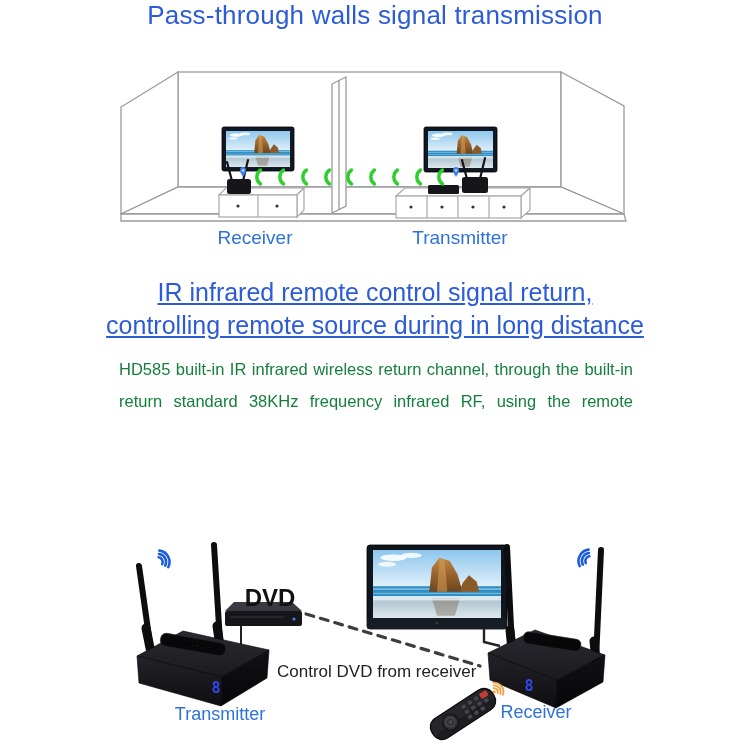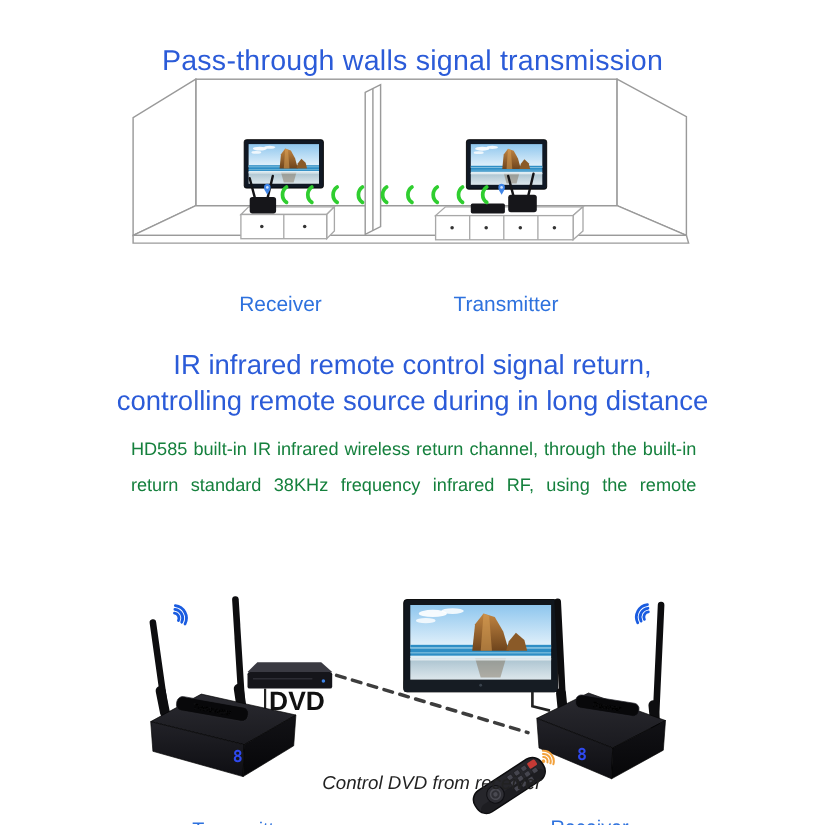--- a/index.html
+++ b/index.html
@@ -1,20 +1,20 @@
 <!DOCTYPE html>
 <html><head>
 <meta charset="utf-8">
 <style>
   html,body{margin:0;padding:0;background:#fff;}
   .canvas{
     position:relative;width:750px;height:750px;background:#ffffff;overflow:hidden;
     font-family:"Liberation Sans",sans-serif;
   }
-  .abs{position:absolute;margin-top:40px;}
+  .abs{position:absolute;}
   .blue-heading{color:#2b5bd8;text-align:center;font-size:26px;font-weight:500;letter-spacing:.2px;}
   .blue-heading2{color:#2b5bd8;text-align:center;font-size:25px;font-weight:500;line-height:33px;}
   .blue-label{color:#2e72de;text-align:center;}
   .para{color:#15803d;font-size:16.5px;}
   .para .pline{height:32px;line-height:32px;text-align:justify;text-align-last:justify;}
   .para .pline.last{text-align-last:left;}
   .dvd-label{color:#111;font-weight:bold;font-size:24px;text-align:center;}
   .control-text{color:#222;font-size:17px;}
   svg{position:absolute;left:0;top:0;}
   .txt-layer{z-index:3;}
@@ -248,30 +248,30 @@
       <circle cx="-15" cy="0" r="4.5" fill="none" stroke="#4a4a52" stroke-width="1.4"></circle>
       <circle cx="-15" cy="0" r="2" fill="#4a4a52"></circle>
     </g>
   </svg>
 
   <div class="abs txt-layer blue-heading" style="left:0;top:10;width:750px;">Pass-through walls signal transmission</div>
 
   <div class="abs txt-layer blue-label" style="left:190px;top:227px;width:130px;font-size:19px;">Receiver</div>
   <div class="abs txt-layer blue-label" style="left:385px;top:227px;width:150px;font-size:19px;">Transmitter</div>
 
-  <div class="abs txt-layer blue-heading2" style="left:0;top:276px;width:750px;">
+  <div class="abs txt-layer blue-heading2" style="left:0;top:276px;width:750px;text-decoration:underline;">
     <div>IR infrared remote control signal return,</div>
     <div>controlling remote source during in long distance</div>
   </div>
 
   <div class="abs txt-layer para" style="left:119px;top:353px;width:514px;">
     <div class="pline">HD585 built-in IR infrared wireless return channel, through the built-in</div>
     <div class="pline">return standard 38KHz frequency infrared RF, using the remote</div>
   </div>
 
   <div class="abs txt-layer dvd-label" style="left:238px;top:584px;width:64px;">DVD</div>
 
-  <div class="abs txt-layer control-text" style="left:293px;top:662px;white-space:nowrap;font-style:italic;">Control DVD from receiver</div>
+  <div class="abs txt-layer control-text" style="left:277px;top:662px;white-space:nowrap;">Control DVD from receiver</div>
 
   <div class="abs txt-layer blue-label" style="left:150px;top:704px;width:140px;font-size:18px;">Transmitter</div>
   <div class="abs txt-layer blue-label" style="left:466px;top:702px;width:140px;font-size:18px;">Receiver</div>
 
 </div>
 
 </body></html>

